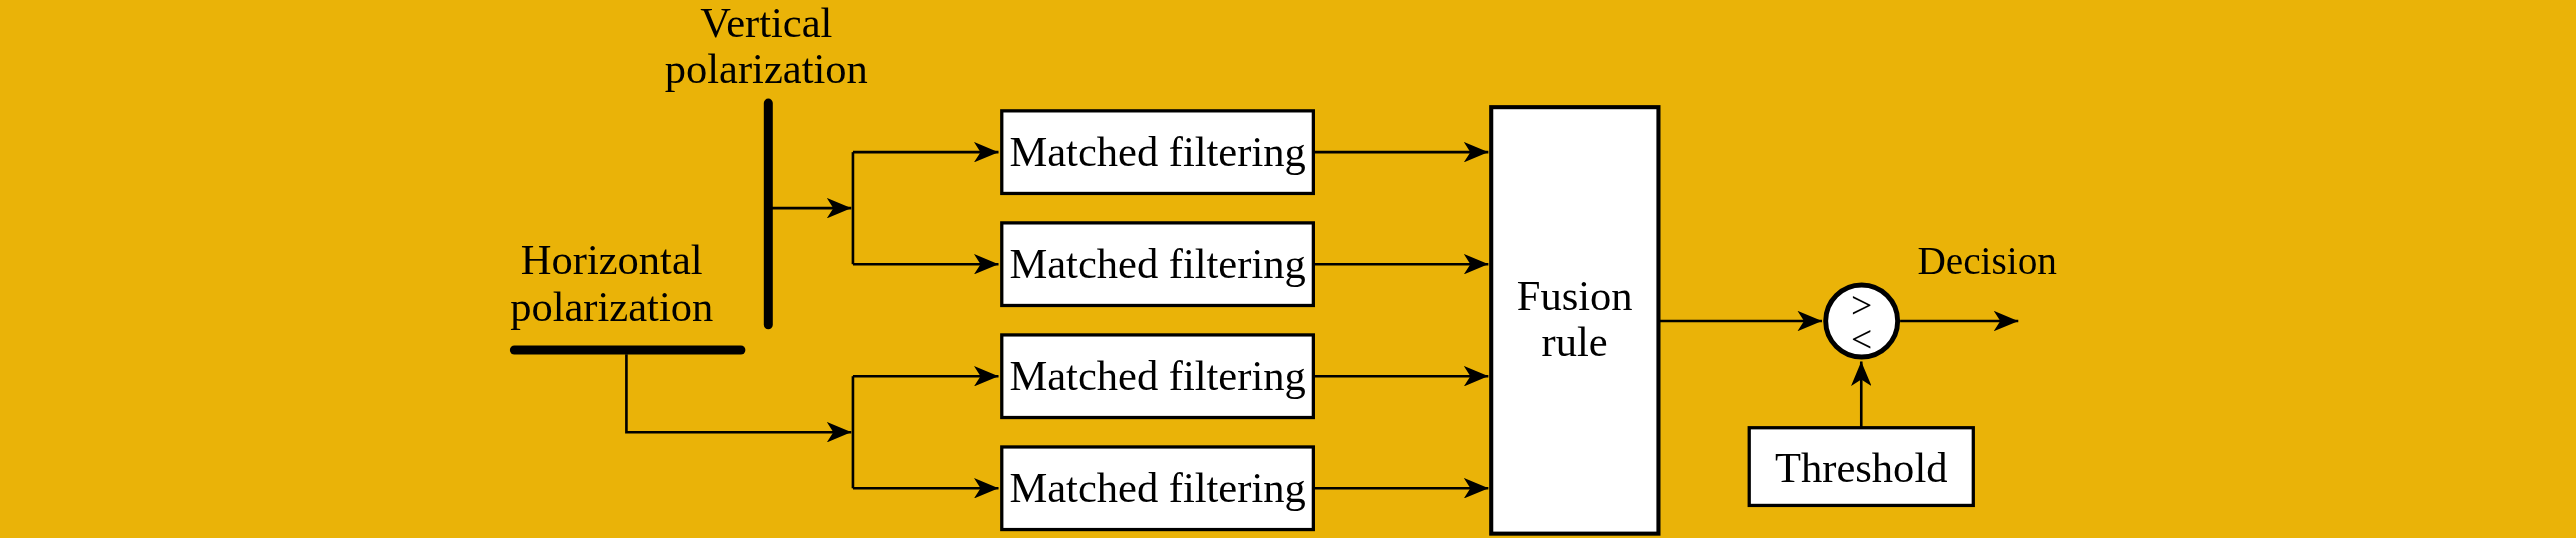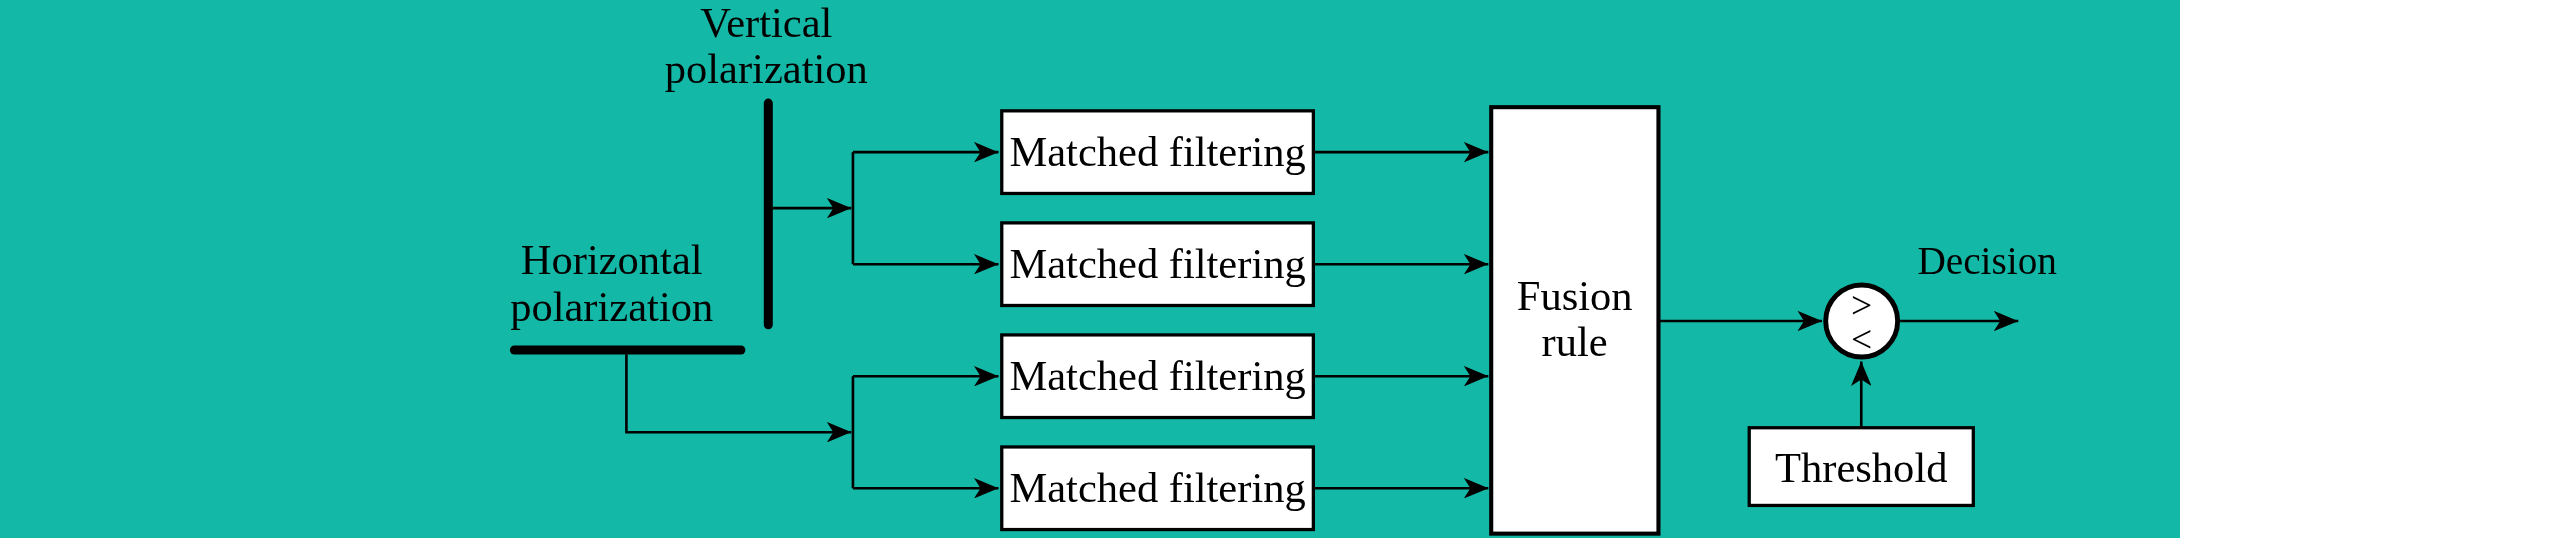--- a/index.html
+++ b/index.html
@@ -2,23 +2,23 @@
 <html style="font-size:13px"><head>
 <meta charset="utf-8">
 <style>
   html, body {
     margin: 0;
     padding: 0;
     background: #ffffff;
   }
   #stage {
     position: relative;
-    width: 2180px;
+    width: 2576px;
     height: 539px;
-    background: #14b8a6;
+    background: #eab308;
     overflow: hidden;
   }
   svg { display: block; }
   .lbl {
     font-family: "Liberation Serif", "DejaVu Serif", serif;
     fill: #000000;
     font-size: 52px;
   }
   .lbl-sm {
     font-family: "Liberation Serif", "DejaVu Serif", serif;

